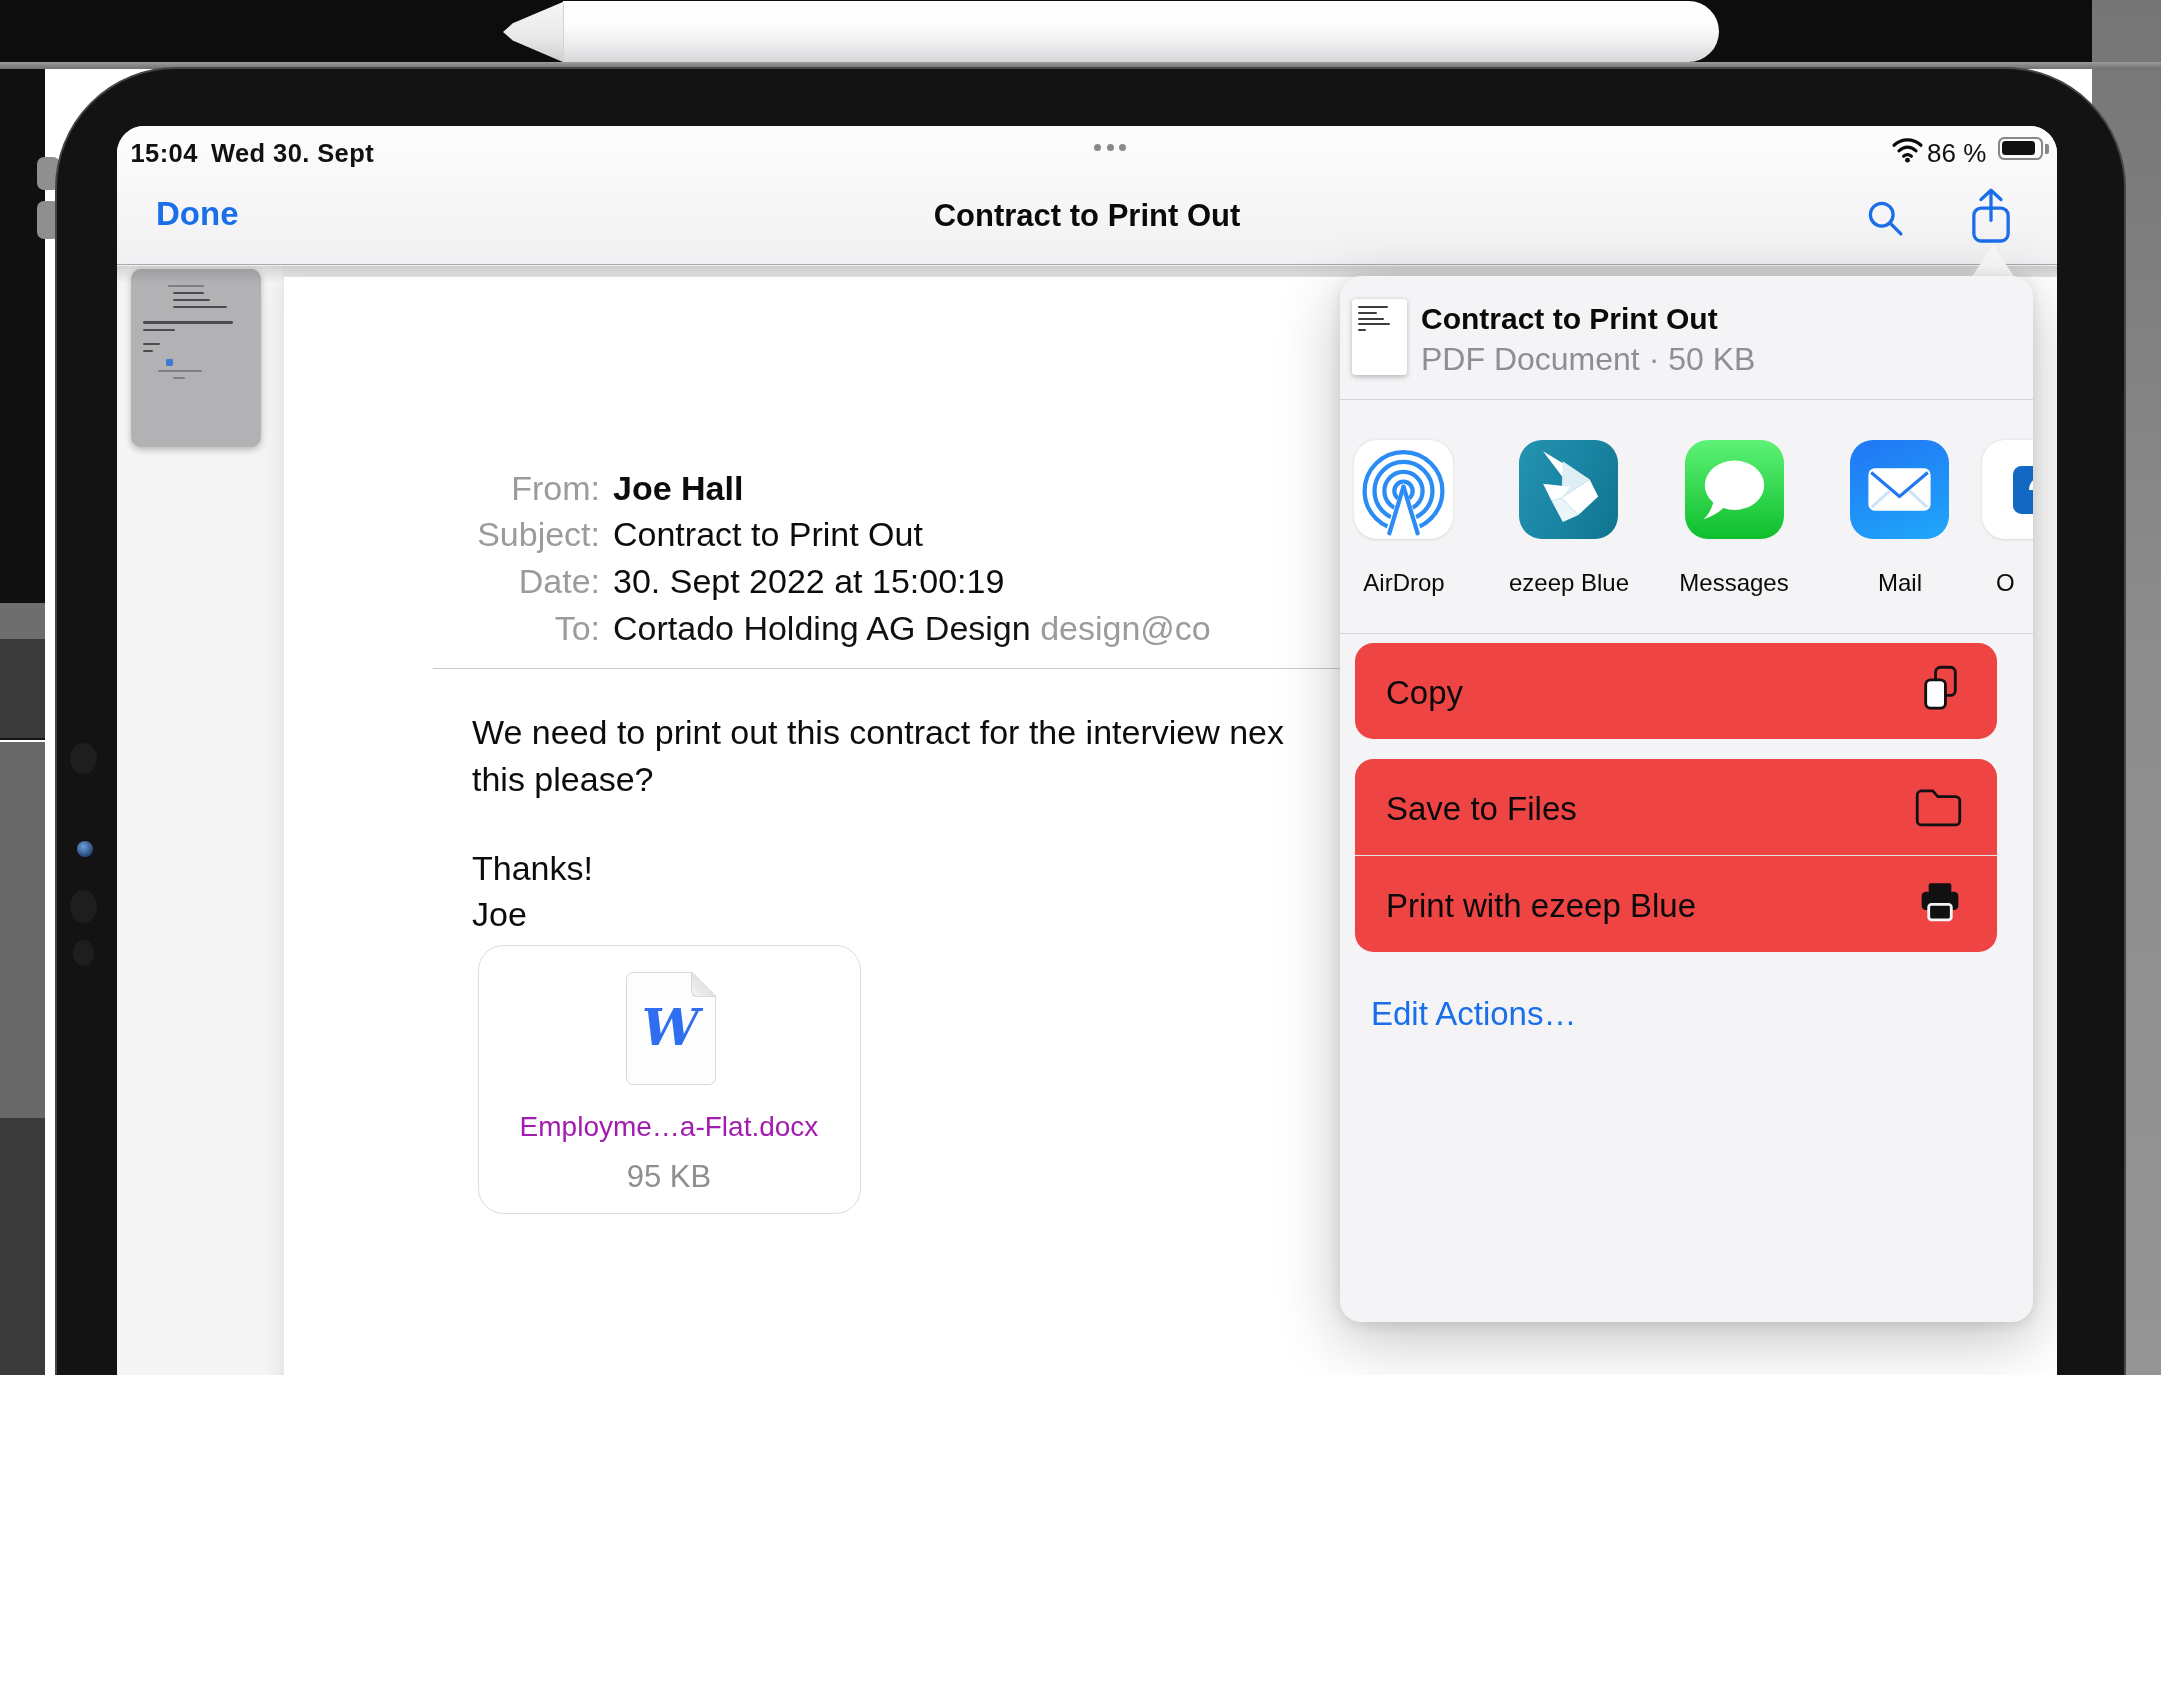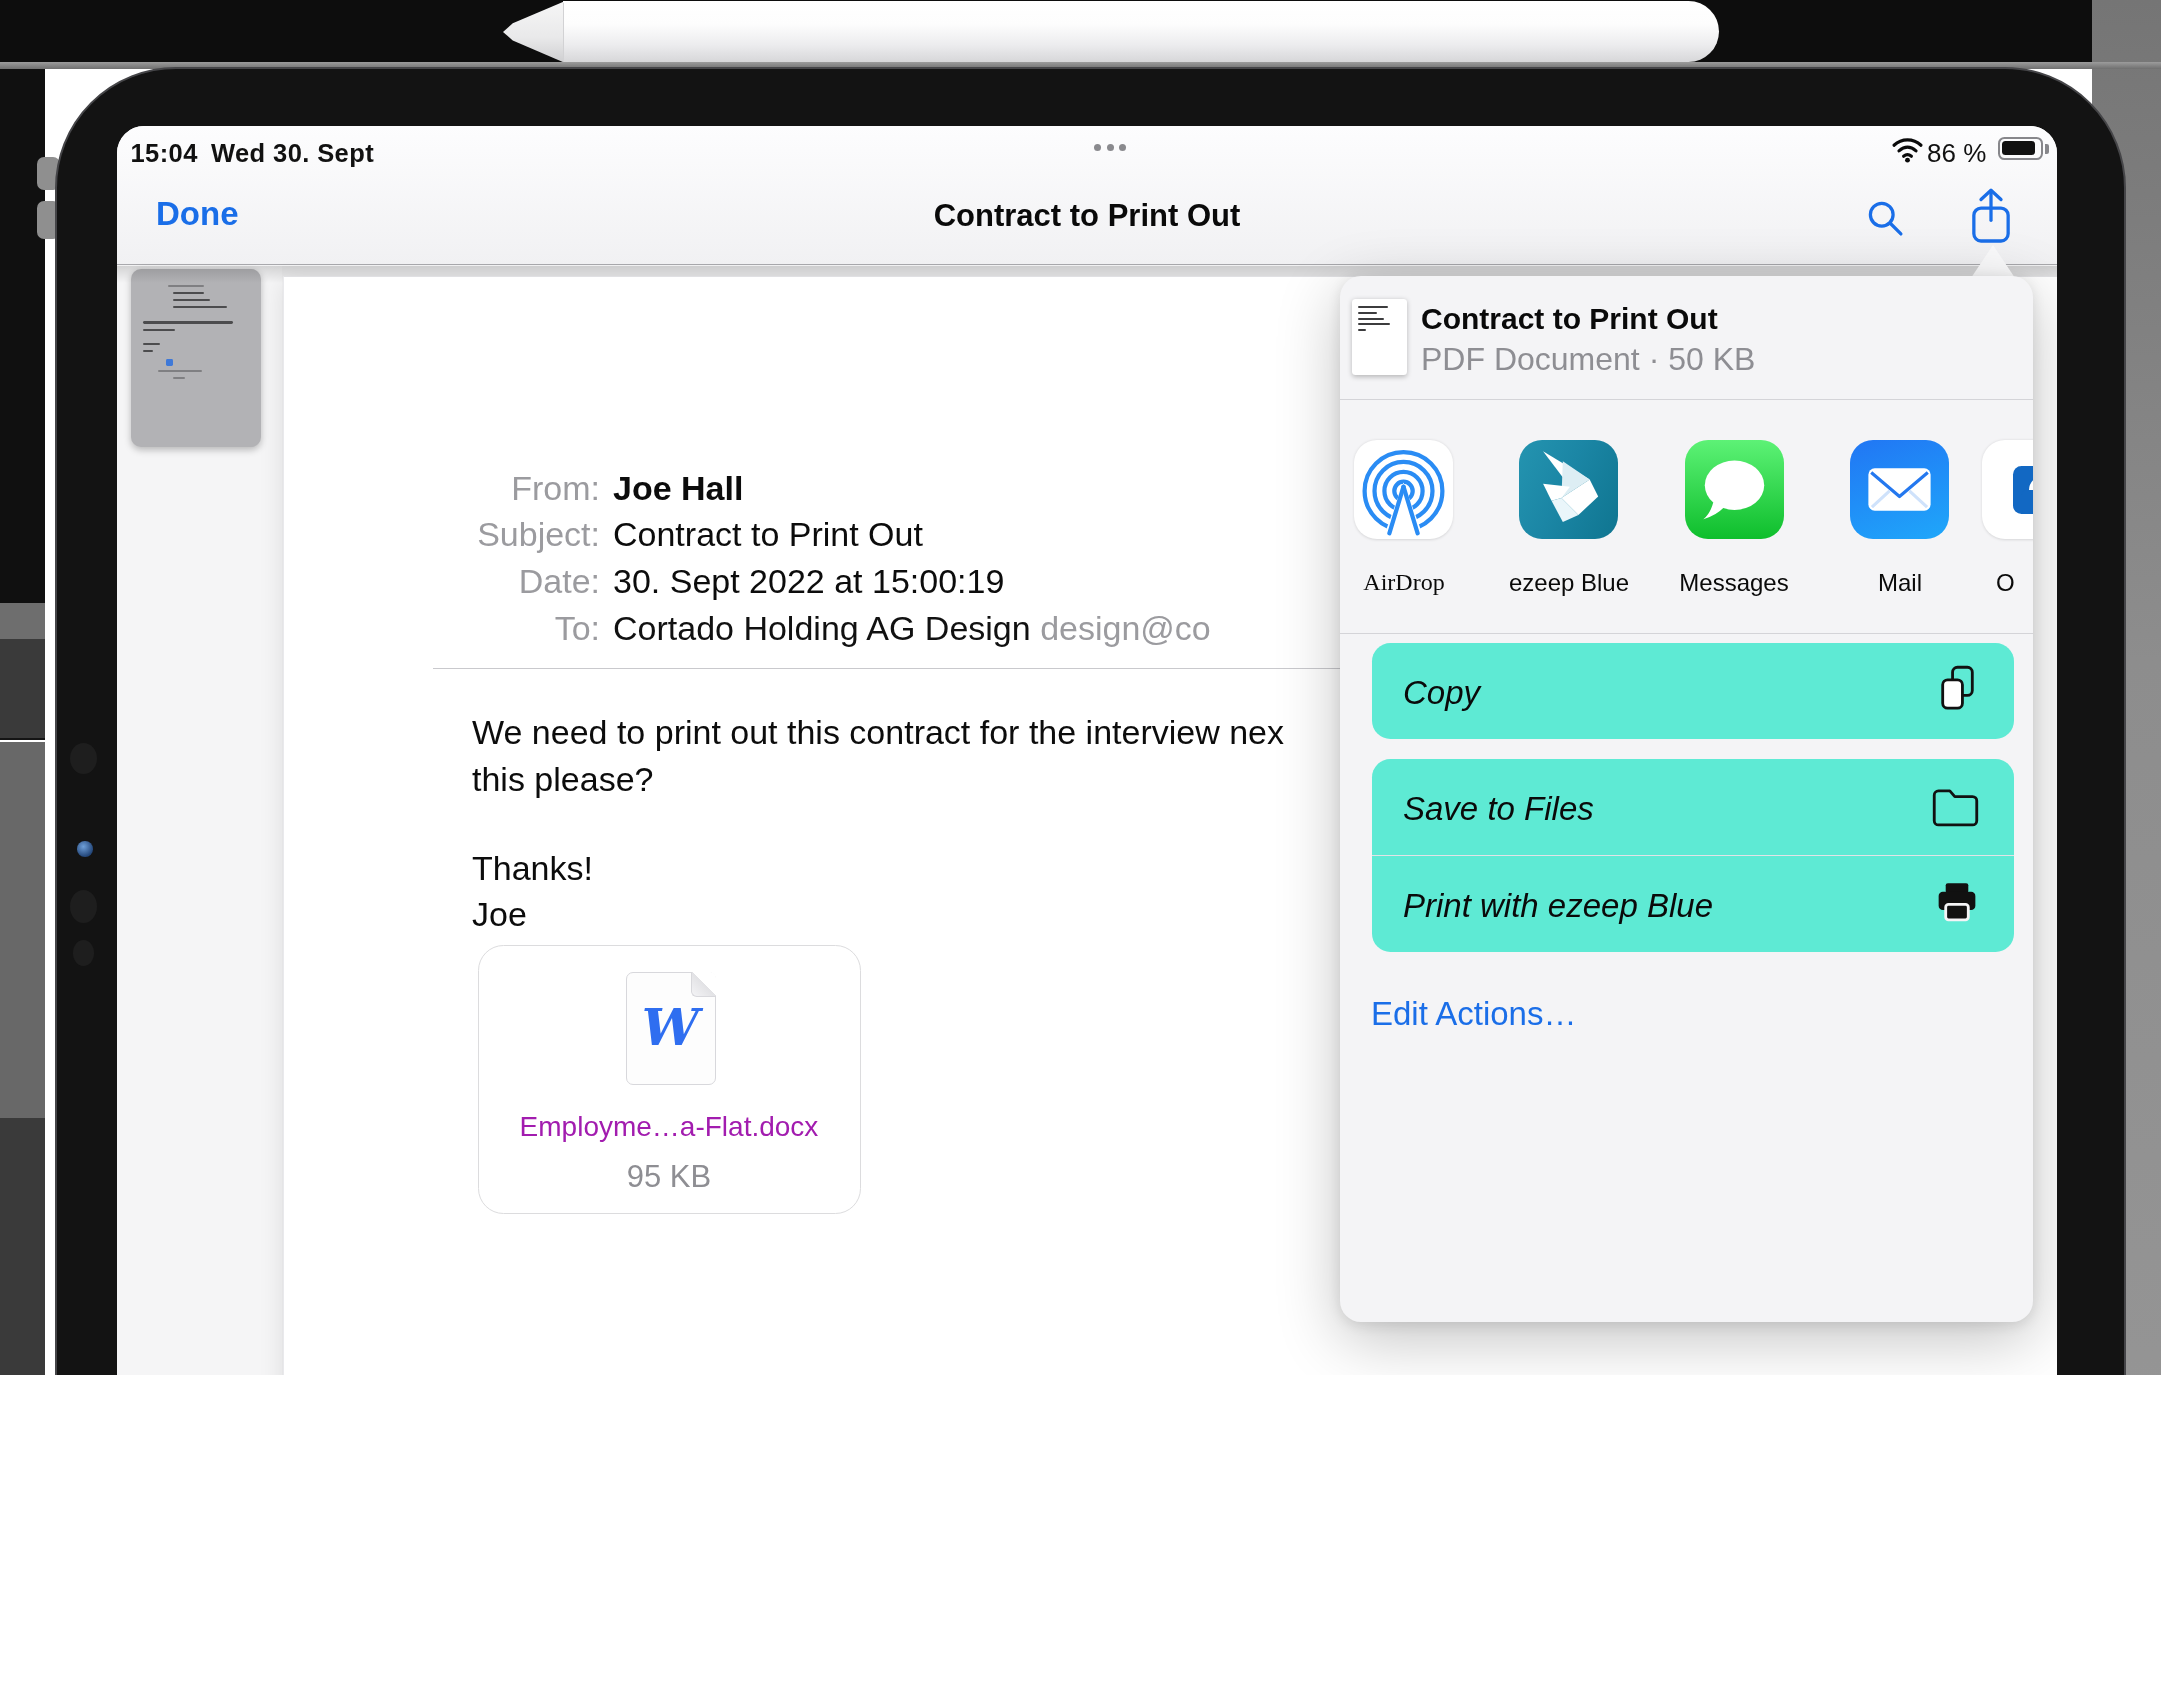--- a/index.html
+++ b/index.html
@@ -106,27 +106,27 @@
   .pop-div1{left:0;top:123px;width:693px;height:1.4px;background:#d4d4d8;}
   .pop-div2{left:0;top:357px;width:693px;height:1.4px;background:#d4d4d8;}
 
   .app-tile{top:164px;width:99px;height:99px;border-radius:23px;overflow:hidden;}
   .app1{left:14px;background:#ffffff;box-shadow:0 0.7px 2.8px rgba(0,0,0,.12);}
   .app2{left:179px;background:linear-gradient(115deg,#2494b0,#1b86a5 45%,#0f7590);}
   .app3{left:345px;background:linear-gradient(180deg,#5df276,#0ebe2c);}
   .app4{left:510px;background:linear-gradient(160deg,#2176f4,#1fa7fa);}
   .app5{left:642px;background:#ffffff;box-shadow:0 0.7px 2.8px rgba(0,0,0,.12);}
   .app-label{top:293px;width:156px;text-align:center;font-size:24px;color:#0a0a0a;}
-  .al1{left:-14px;font-family:Liberation Serif, serif;} .al2{left:151px;} .al3{left:316px;} .al4{left:482px;}
+  .al1{left:-14px;} .al2{left:151px;} .al3{left:316px;} .al4{left:482px;}
   .al5{left:656px;width:43px;text-align:left;}
   .outlook-sq{position:absolute;left:31px;top:25.5px;width:68px;height:48px;background:#1268c3;border-radius:8.5px;}
   .outlook-ring{position:absolute;left:15.6px;top:10px;width:28px;height:28px;border:6.4px solid #fff;border-radius:50%;}
   .outlook-tail{position:absolute;left:40px;top:50px;width:18.4px;height:24px;background:#1268c3;border-radius:4.3px;}
 
-  .card{left:32px;width:642px;background:#5eead4;border-radius:18.4px;font-style:italic;}
+  .card{left:15px;width:642px;background:#ef4444;border-radius:18.4px;}
   .card1{top:367px;height:96px;}
   .card2{top:483px;height:193px;}
   .card-row{position:absolute;left:0;width:642px;height:96px;text-align:center;}
   .crow2a{top:0;} .crow2b{top:97px;}
   .card-div{position:absolute;left:0;top:96px;width:642px;height:1.4px;background:#e3e3e6;}
   .action-label{position:absolute;left:31px;top:31px;font-size:33px;color:#0a0a0a;}
   .action-icon{position:absolute;right:33px;top:20px;}
   .edit-actions{left:31px;top:719px;font-size:33px;color:#1a6ee8;}
 </style>
 </head>

